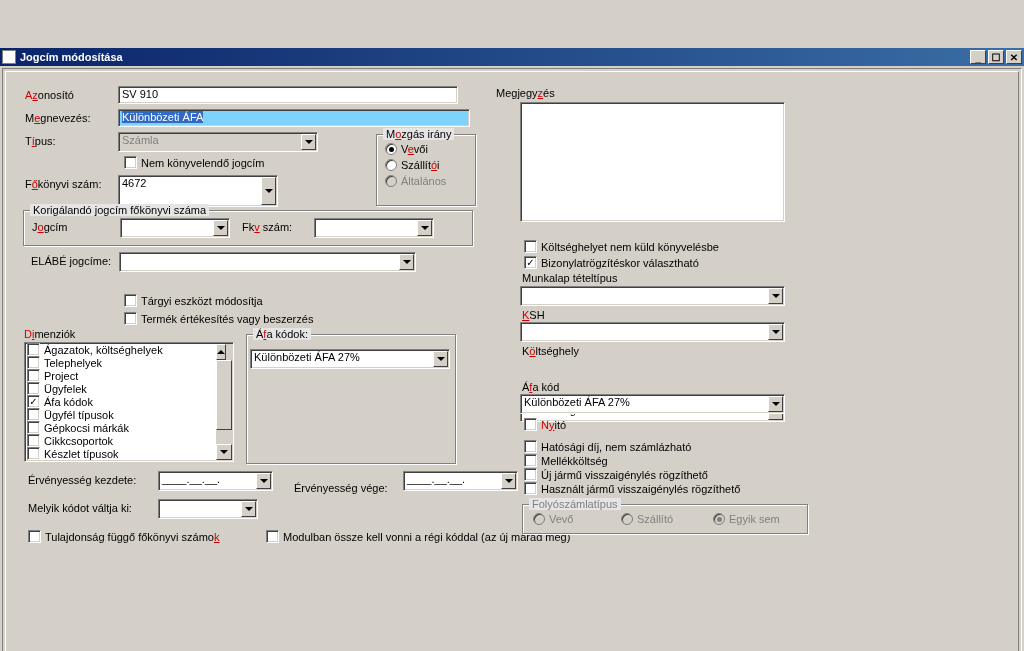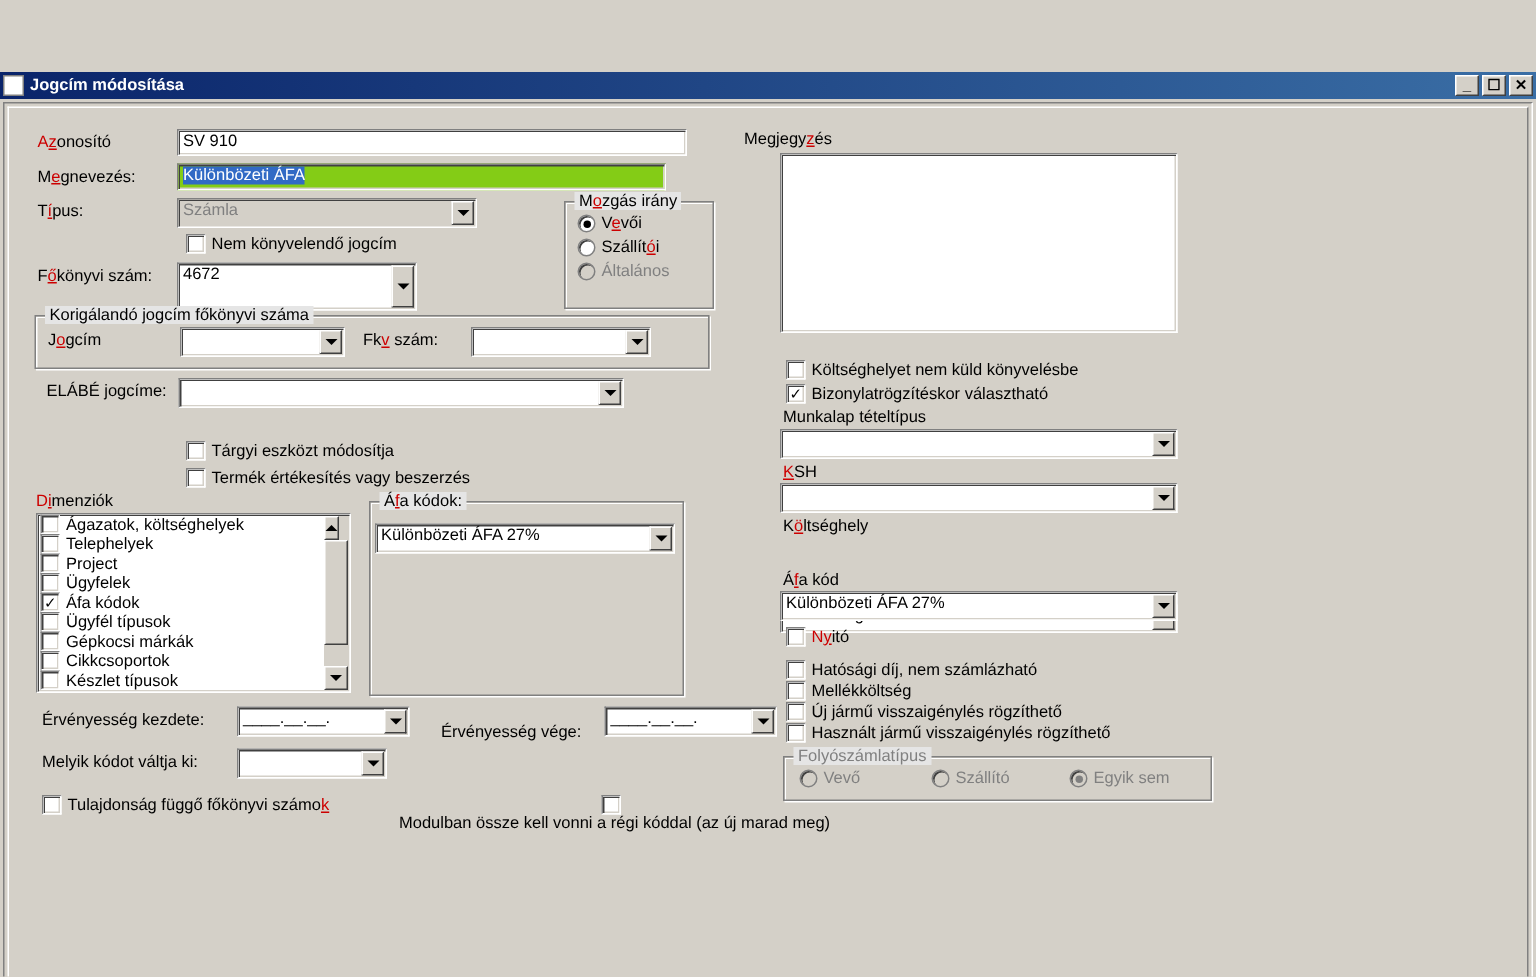--- a/index.html
+++ b/index.html
@@ -157,21 +157,21 @@
   <div class="sysbtn">✕</div>
 </div>
 
 <div class="content">
     <div class="inner">
 
   <div class="lbl" style="left:19px;top:17px;"><span class="hot-nounder">A</span><span class="hot">z</span><span>onosító</span></div>
   <div class="textbox" style="left:112px;top:14px;width:340px;height:18px;"><span>SV 910</span></div>
 
   <div class="lbl" style="left:19px;top:40px;"><span>M</span><span class="hot">e</span><span>gnevezés:</span></div>
-  <div class="textbox" style="left:112px;top:37px;width:326px;height:18px;background:#84cc16;color:#fff;"><span style="background:#316ac5;color:#fff;">Különbözeti ÁFA</span></div>
+  <div class="textbox" style="left:112px;top:37px;width:352px;height:18px;background:#7dd3fc;color:#fff;"><span style="background:#316ac5;color:#fff;">Különbözeti ÁFA</span></div>
 
   <div class="lbl" style="left:19px;top:63px;"><span>T</span><span class="hot">í</span><span>pus:</span></div>
   <div class="combo disabledtext" style="left:112px;top:60px;width:200px;height:20px;background:#d4d0c8;"><span>Számla</span><div class="arrow"></div></div>
 
   <div class="checkbox" style="left:118px;top:84px;">
         <div class="box"></div>
         <span>Nem könyvelendő jogcím</span>
       </div>
 
   <div class="lbl" style="left:19px;top:106px;"><span>F</span><span class="hot">ő</span><span>könyvi szám:</span></div>
@@ -268,21 +268,21 @@
   <div class="lbl" style="left:288px;top:410px;">Érvényesség vége:</div>
   <div class="combo" style="left:397px;top:399px;width:115px;height:20px;"><span class="placeholder">____.__.__.</span><div class="arrow"></div></div>
 
   <div class="lbl" style="left:22px;top:430px;">Melyik kódot váltja ki:</div>
   <div class="combo" style="left:152px;top:427px;width:100px;height:20px;"><span></span><div class="arrow"></div></div>
 
   <div class="checkbox" style="left:22px;top:458px;">
         <div class="box"></div>
         <span><span>Tulajdonság függő főkönyvi számo</span><span class="hot">k</span></span>
       </div>
-  <div class="checkbox" style="left:260px;top:458px;flex-direction:column;">
+  <div class="checkbox" style="left:260px;top:458px;">
         <div class="box"></div>
         <span>Modulban össze kell vonni a régi kóddal (az új marad meg)</span>
       </div>
 
   <div class="lbl" style="left:490px;top:15px;"><span>Megjegy</span><span class="hot">z</span><span>és</span></div>
   <div class="textarea" style="left:514px;top:30px;width:265px;height:120px;"></div>
 
   <div class="checkbox" style="left:518px;top:168px;">
         <div class="box"></div>
         <span>Költséghelyet nem küld könyvelésbe</span>

